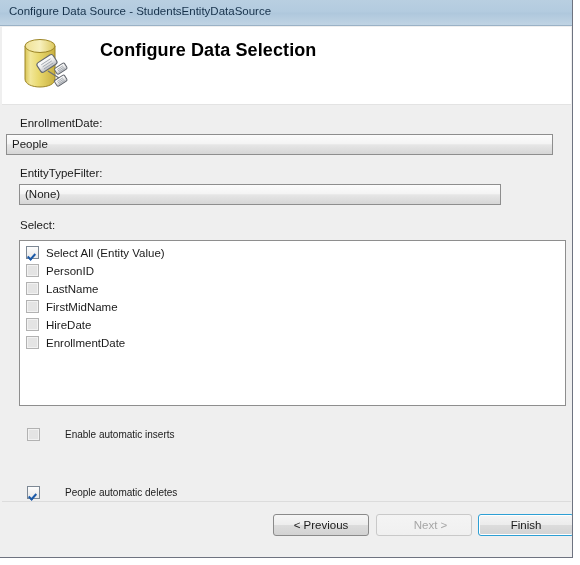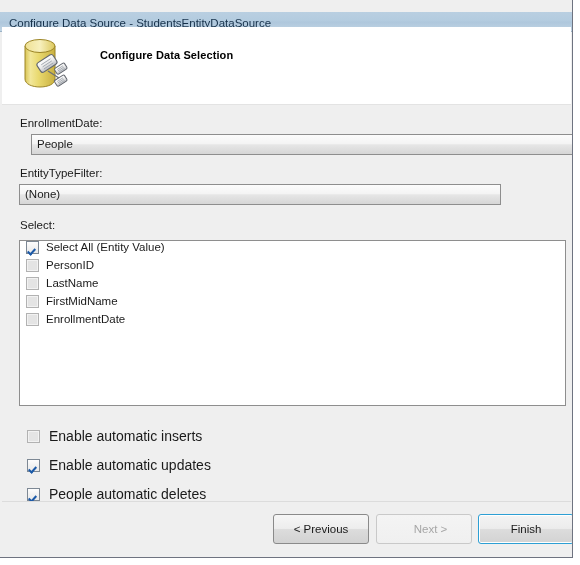--- a/index.html
+++ b/index.html
@@ -24,23 +24,23 @@
     background: #efefef;
     border-right: 1px solid #6e7380;
     border-bottom: 1px solid #6e7380;
     box-sizing: border-box;
     overflow: hidden;
   }
 
   
   .titlebar {
     position: absolute;
-    left: 0; top: 12px;
+    left: 0; top: 0;
     width: 573px;
-    height: 20px;
+    height: 26px;
     background: linear-gradient(to bottom, #b9cfe1 0%, #b3cbdf 48%, #aec7dc 52%, #c0d4e4 100%);
     border-bottom: 1px solid #9bb2c6;
     box-sizing: border-box;
   }
   .titlebar-text {
     position: absolute;
     left: 9px;
     top: 5px;
     font-size: 11.5px;
     color: #16314a;
@@ -61,22 +61,22 @@
   .header-icon {
     position: absolute;
     left: 16px;
     top: 6px;
     width: 58px;
     height: 62px;
   }
   .header-title {
     position: absolute;
     left: 98px;
-    top: 22px;
-    font-size: 11px;
+    top: 13px;
+    font-size: 18px;
     font-weight: bold;
     color: #000000;
     letter-spacing: 0.1px;
     white-space: nowrap;
     text-align: center;
   }
 
   
   .body {
     position: absolute;
@@ -121,21 +121,21 @@
     background: #ffffff;
     border: 1px solid #8e8e8e;
     box-sizing: border-box;
     overflow: hidden;
   }
   .list-item {
     position: relative;
     height: 18px;
     padding-left: 6px;
     display: flex;
-    align-items: flex-start;
+    align-items: flex-end;
   }
   .list-item-label {
     font-size: 11.5px;
     color: #1a1a1a;
     margin-left: 7px;
     white-space: nowrap;
   }
 
   
   .cb {
@@ -166,42 +166,42 @@
     transform: rotate(42deg);
   }
 
   
   .opt-row {
     position: absolute;
     display: flex;
     align-items: center;
   }
   .opt-label {
-    font-size: 14px;
-    color: #1a1a1a;
-    margin-left: 9px;
+    font-size: 10px;
+    color: #1a1a1a;
+    margin-left: 25px;
     white-space: nowrap;
   }
 
   
   .buttonbar {
     position: absolute;
     left: 2px;
     top: 501px;
     width: 569px;
     height: 55px;
     background: #efefef;
     border-top: 1px solid #dcdcdc;
     box-sizing: border-box;
   }
   .btn {
     position: absolute;
     top: 12px;
     width: 96px;
-    height: 30px;
+    height: 22px;
     font-size: 11.5px;
     color: #1a1a1a;
     background: linear-gradient(to bottom, #f6f6f6 0%, #ededed 48%, #dcdcdc 52%, #d2d2d2 100%);
     border: 1px solid #8a8a8a;
     border-radius: 3px;
     box-sizing: border-box;
     display: flex;
     align-items: center;
     justify-content: center;
     font-family: "Liberation Sans", sans-serif;
@@ -266,21 +266,21 @@
           <path d="M4 3.5 H15 M4 6 H15 M4 8.5 H15" stroke="#9aa0a8" stroke-width="1.2"></path>
         </g>
       </svg>
     </div>
     <div class="header-title">Configure Data Selection</div>
   </div>
 
   <div class="body">
 
     <div class="field-label" style="left:18px; top:11px;">EnrollmentDate:</div>
-    <div class="combo" style="left:29px; top:28px; width:547px;">
+    <div class="combo" style="left:4px; top:28px; width:547px;">
       <span class="combo-text">People</span>
     </div>
 
     <div class="field-label" style="left:18px; top:61px;">EntityTypeFilter:</div>
     <div class="combo" style="left:17px; top:78px; width:482px;">
       <span class="combo-text">(None)</span>
     </div>
 
     <div class="field-label" style="left:18px; top:113px;">Select:</div>
 
@@ -296,33 +296,33 @@
       <div class="list-item">
         <span class="cb cb-disabled"></span>
         <span class="list-item-label">LastName</span>
       </div>
       <div class="list-item">
         <span class="cb cb-disabled"></span>
         <span class="list-item-label">FirstMidName</span>
       </div>
       <div class="list-item">
         <span class="cb cb-disabled"></span>
+        <span class="list-item-label">HireDate</span>
+      </div>
+      <div class="list-item">
+        <span class="cb cb-disabled"></span>
         <span class="list-item-label">EnrollmentDate</span>
       </div>
     </div>
 
     <div class="opt-row" style="left:25px; top:322px;">
       <span class="cb cb-disabled"></span>
       <span class="opt-label">Enable automatic inserts</span>
     </div>
 
-    <div class="opt-row" style="left:25px; top:351px;">
-      <span class="cb cb-enabled cb-check"></span>
-      <span class="opt-label">Enable automatic updates</span>
-    </div>
 
     <div class="opt-row" style="left:25px; top:380px;">
       <span class="cb cb-enabled cb-check"></span>
       <span class="opt-label">People automatic deletes</span>
     </div>
 
   </div>
 
   <div class="buttonbar">
     <div class="btn" style="left:271px;">&lt; Previous</div>

